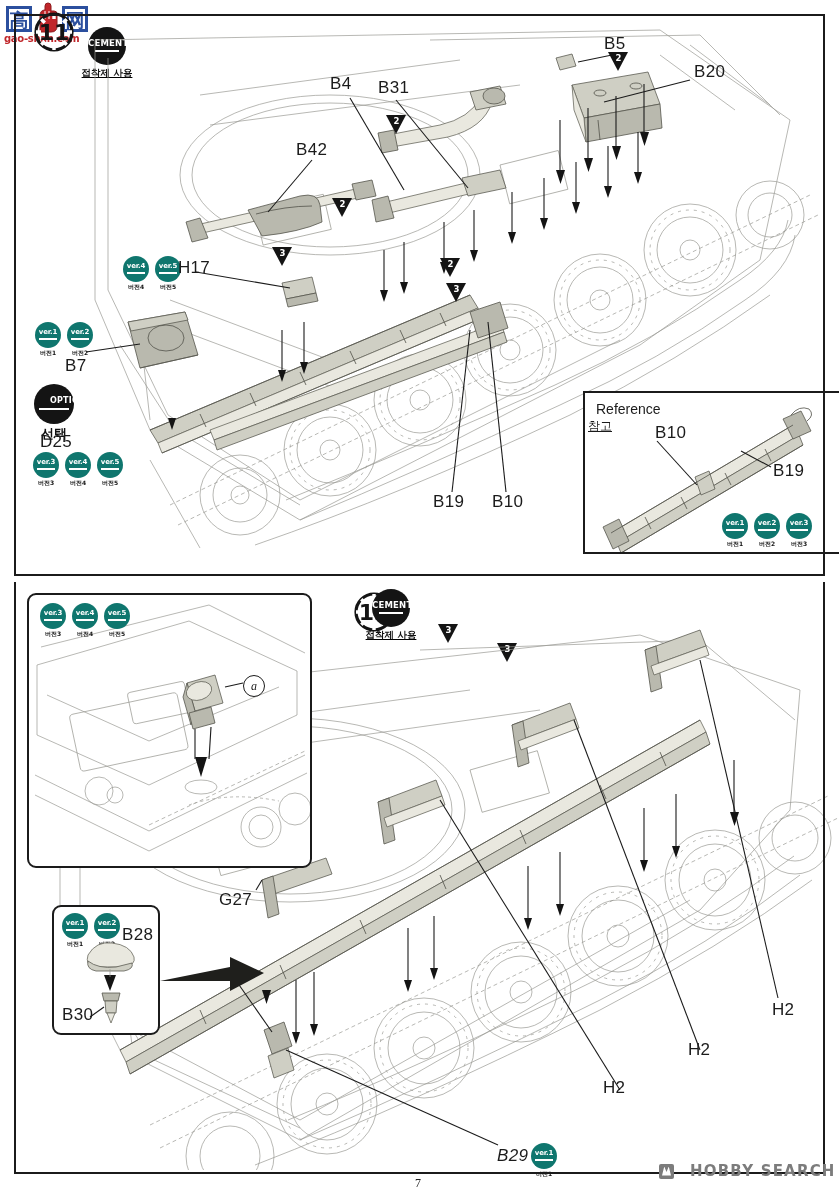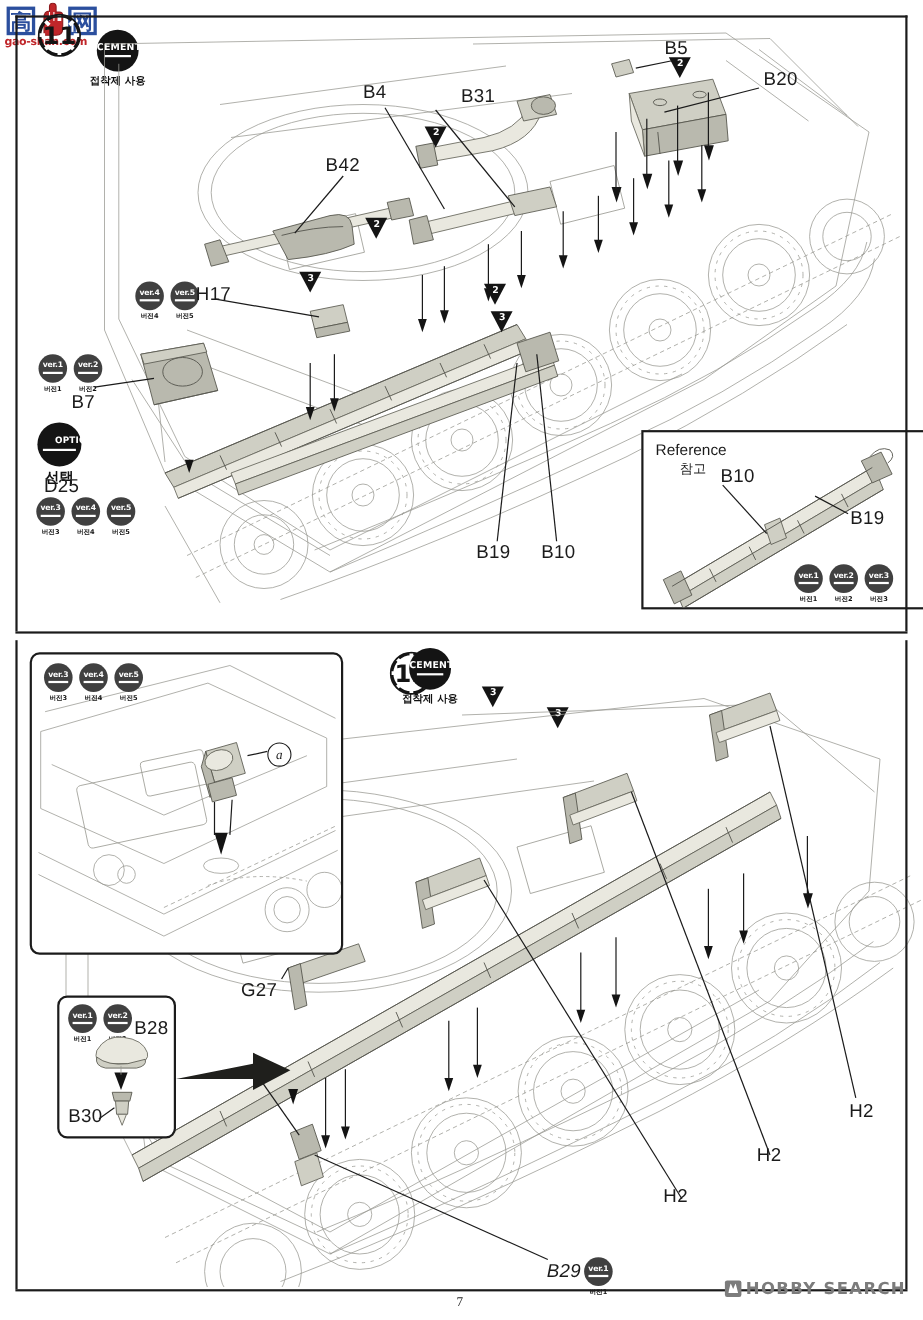--- a/index.html
+++ b/index.html
@@ -31,21 +31,21 @@
   .wm-hand{
     position:absolute;left:30px;top:0px;width:26px;height:32px;
   }
   .wm-url{
     position:absolute;left:0px;top:31px;width:90px;
     color:#c0262a;font-weight:bold;font-size:10px;letter-spacing:-0.3px;
     font-family:"DejaVu Sans", sans-serif;
   }
 
   
-  .cement-wrap{text-align:center;width:58px;}
+  .cement-wrap{text-align:center;width:58px;text-decoration:underline;}
   .cement-badge{
     width:38px;height:38px;border-radius:50%;
     background:#141414;color:#fff;margin:0 auto;
     position:relative;
   }
   .cement-badge span{
     position:absolute;left:0;right:0;top:11px;
     text-align:center;font-size:8.5px;font-weight:bold;letter-spacing:0.2px;
     font-family:"DejaVu Sans", sans-serif;
   }
@@ -55,21 +55,21 @@
   }
   .cement-cap{
     font-size:9.5px;font-weight:bold;color:#111;margin-top:2px;
     font-family:"DejaVu Sans", sans-serif;
   }
 
   
   .verwrap{width:28px;text-align:center;}
   .verbadge{
     width:26px;height:26px;border-radius:50%;
-    background:#404040;color:#fff;position:relative;margin:0 auto;
+    background:#0f766e;color:#fff;position:relative;margin:0 auto;
   }
   .verbadge span{
     position:absolute;left:0;right:0;top:6px;text-align:center;
     font-size:7px;font-weight:bold;letter-spacing:-0.2px;
     font-family:"DejaVu Sans", sans-serif;
   }
   .verbadge:after{
     content:"";position:absolute;left:4px;right:4px;top:16px;height:1.5px;background:#fff;
   }
   .vercap{font-size:6px;color:#111;margin-top:1px;font-weight:bold;
@@ -130,21 +130,21 @@
   .vline{background:#1b1b1b;width:1.5px;}
   .hline{background:#1b1b1b;height:1.5px;}
 
   
   .pagenum{
     font-size:12px;color:#222;font-family:"Liberation Serif",serif;
   }
 
   
   .hs{
-    display:flex;align-items:center;gap:4px;
+    display:flex;align-items:center;gap:16px;
     color:#7c7c7c;font-size:15px;letter-spacing:1.2px;font-weight:bold;
     font-family:"DejaVu Sans", sans-serif;
   }
   .hs-mark{
     width:15px;height:15px;background:#7c7c7c;border-radius:2px;
     position:relative;
   }
   .hs-mark:after{
     content:"";position:absolute;left:3px;top:3px;width:9px;height:9px;
     background:#fff;
@@ -365,21 +365,21 @@
   <div class="abs plabel" style="left:604px;top:34px;">B5</div>
   <div class="abs tri" style="left:608px;top:52px;">
     <div class="shape"></div>
       <div class="num">2</div>
   </div>
 
   <div class="abs plabel" style="left:694px;top:62px;">B20</div>
 
   <div class="abs plabel" style="left:330px;top:74px;">B4</div>
 
-  <div class="abs plabel" style="left:378px;top:78px;margin-left:41px;">B31</div>
+  <div class="abs plabel" style="left:378px;top:78px;">B31</div>
   <div class="abs tri" style="left:386px;top:96px;">
     <div class="shape"></div>
       <div class="num">2</div>
   </div>
 
   <div class="abs plabel" style="left:296px;top:140px;">B42</div>
   <div class="abs tri" style="left:332px;top:160px;">
     <div class="shape"></div>
       <div class="num">2</div>
   </div>
@@ -464,21 +464,21 @@
   </div>
   <div class="abs plabel" style="left:492px;top:492px;">B10</div>
   <div class="abs tri" style="left:497px;top:510px;">
     <div class="shape"></div>
       <div class="num">3</div>
   </div>
 
   <div class="abs panel-sq" style="left:583px;top:391px;width:268px;height:163px;">
     <div style="position:relative;width:100%;height:100%;">
       <div class="ref-title abs" style="left:11px;top:8px;">Reference</div>
-      <div class="ref-sub abs" style="left:33px;top:25px;">참고</div>
+      <div class="ref-sub abs" style="left:3px;top:25px;text-decoration:underline;">참고</div>
 
       <svg class="abs" style="left:0;top:0;" width="232" height="159">
         <path class="art-fill-a" d="M26 140 L208 32 L214 42 L32 150 Z"></path>
         <path class="art-fill-b" d="M32 150 L214 42 L218 52 L36 160 Z"></path>
         <path class="art-fill-c" d="M18 134 L34 126 L44 148 L28 156 Z"></path>
         <path class="art-fill-c" d="M198 26 L216 18 L226 38 L208 46 Z"></path>
         <path class="art-fill-b" d="M110 84 L124 78 L130 96 L116 102 Z"></path>
         <g class="art-d">
           <path d="M26 140 L208 32"></path>
             <path d="M36 160 L218 52"></path>

